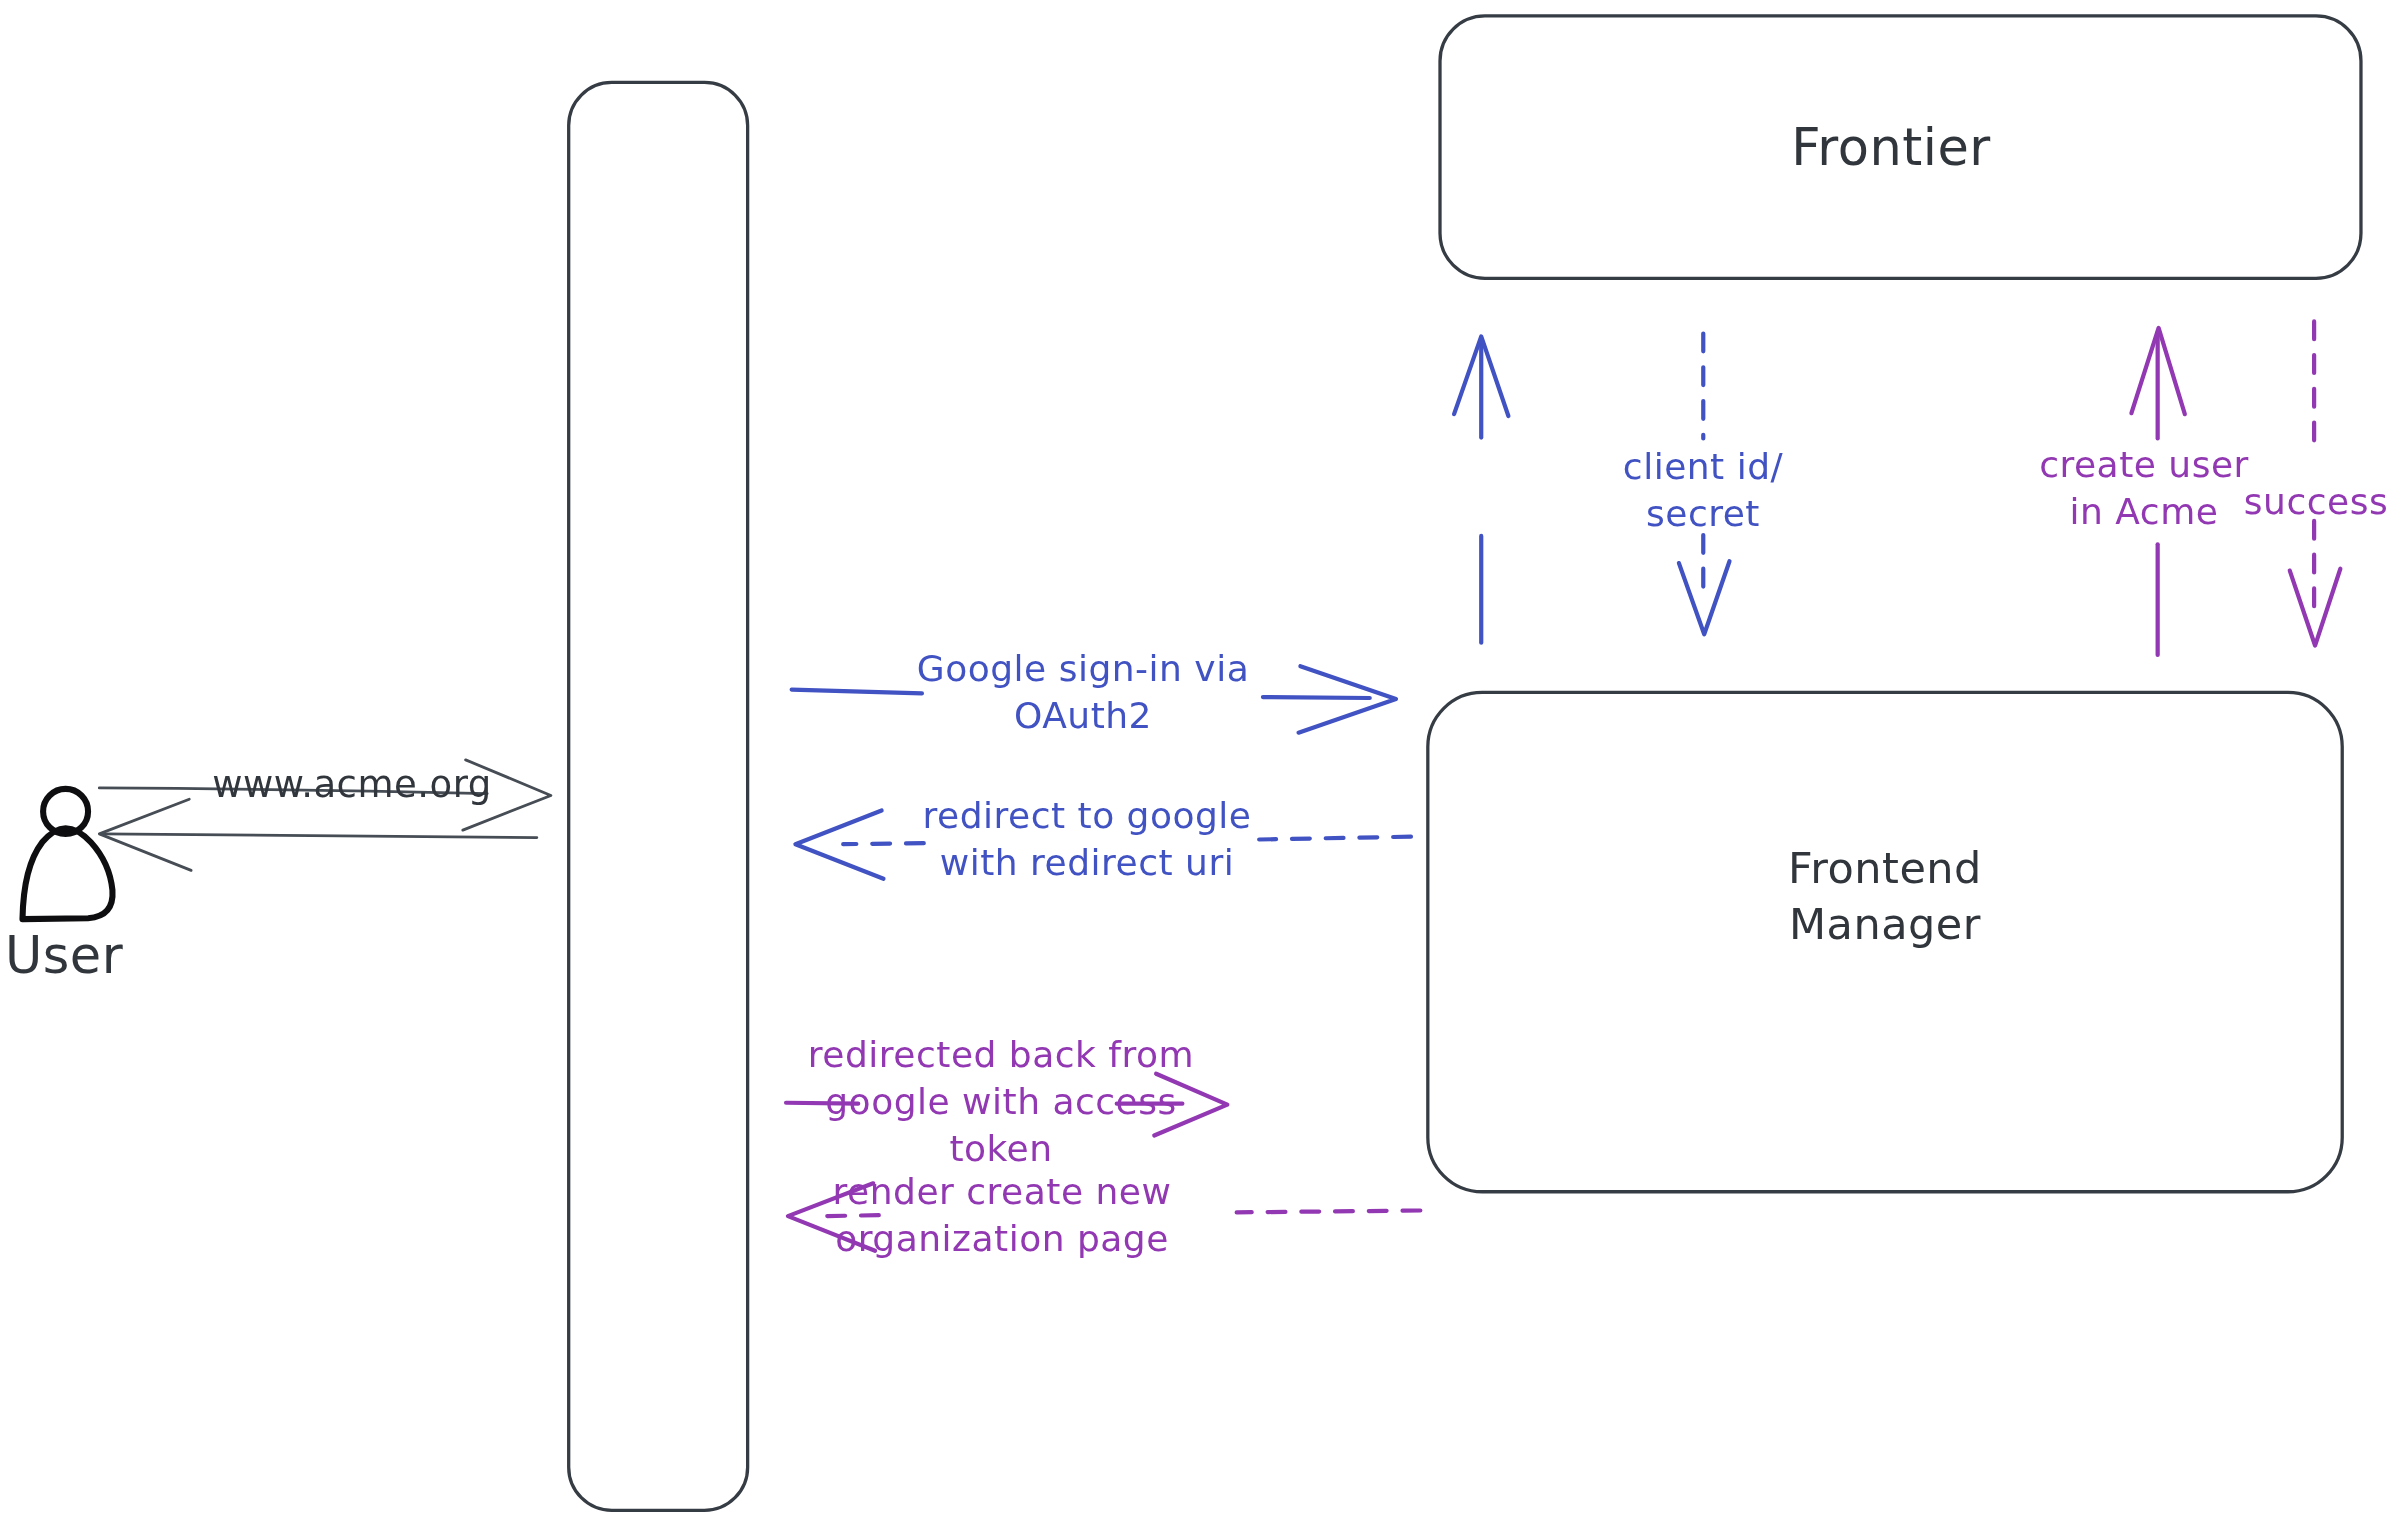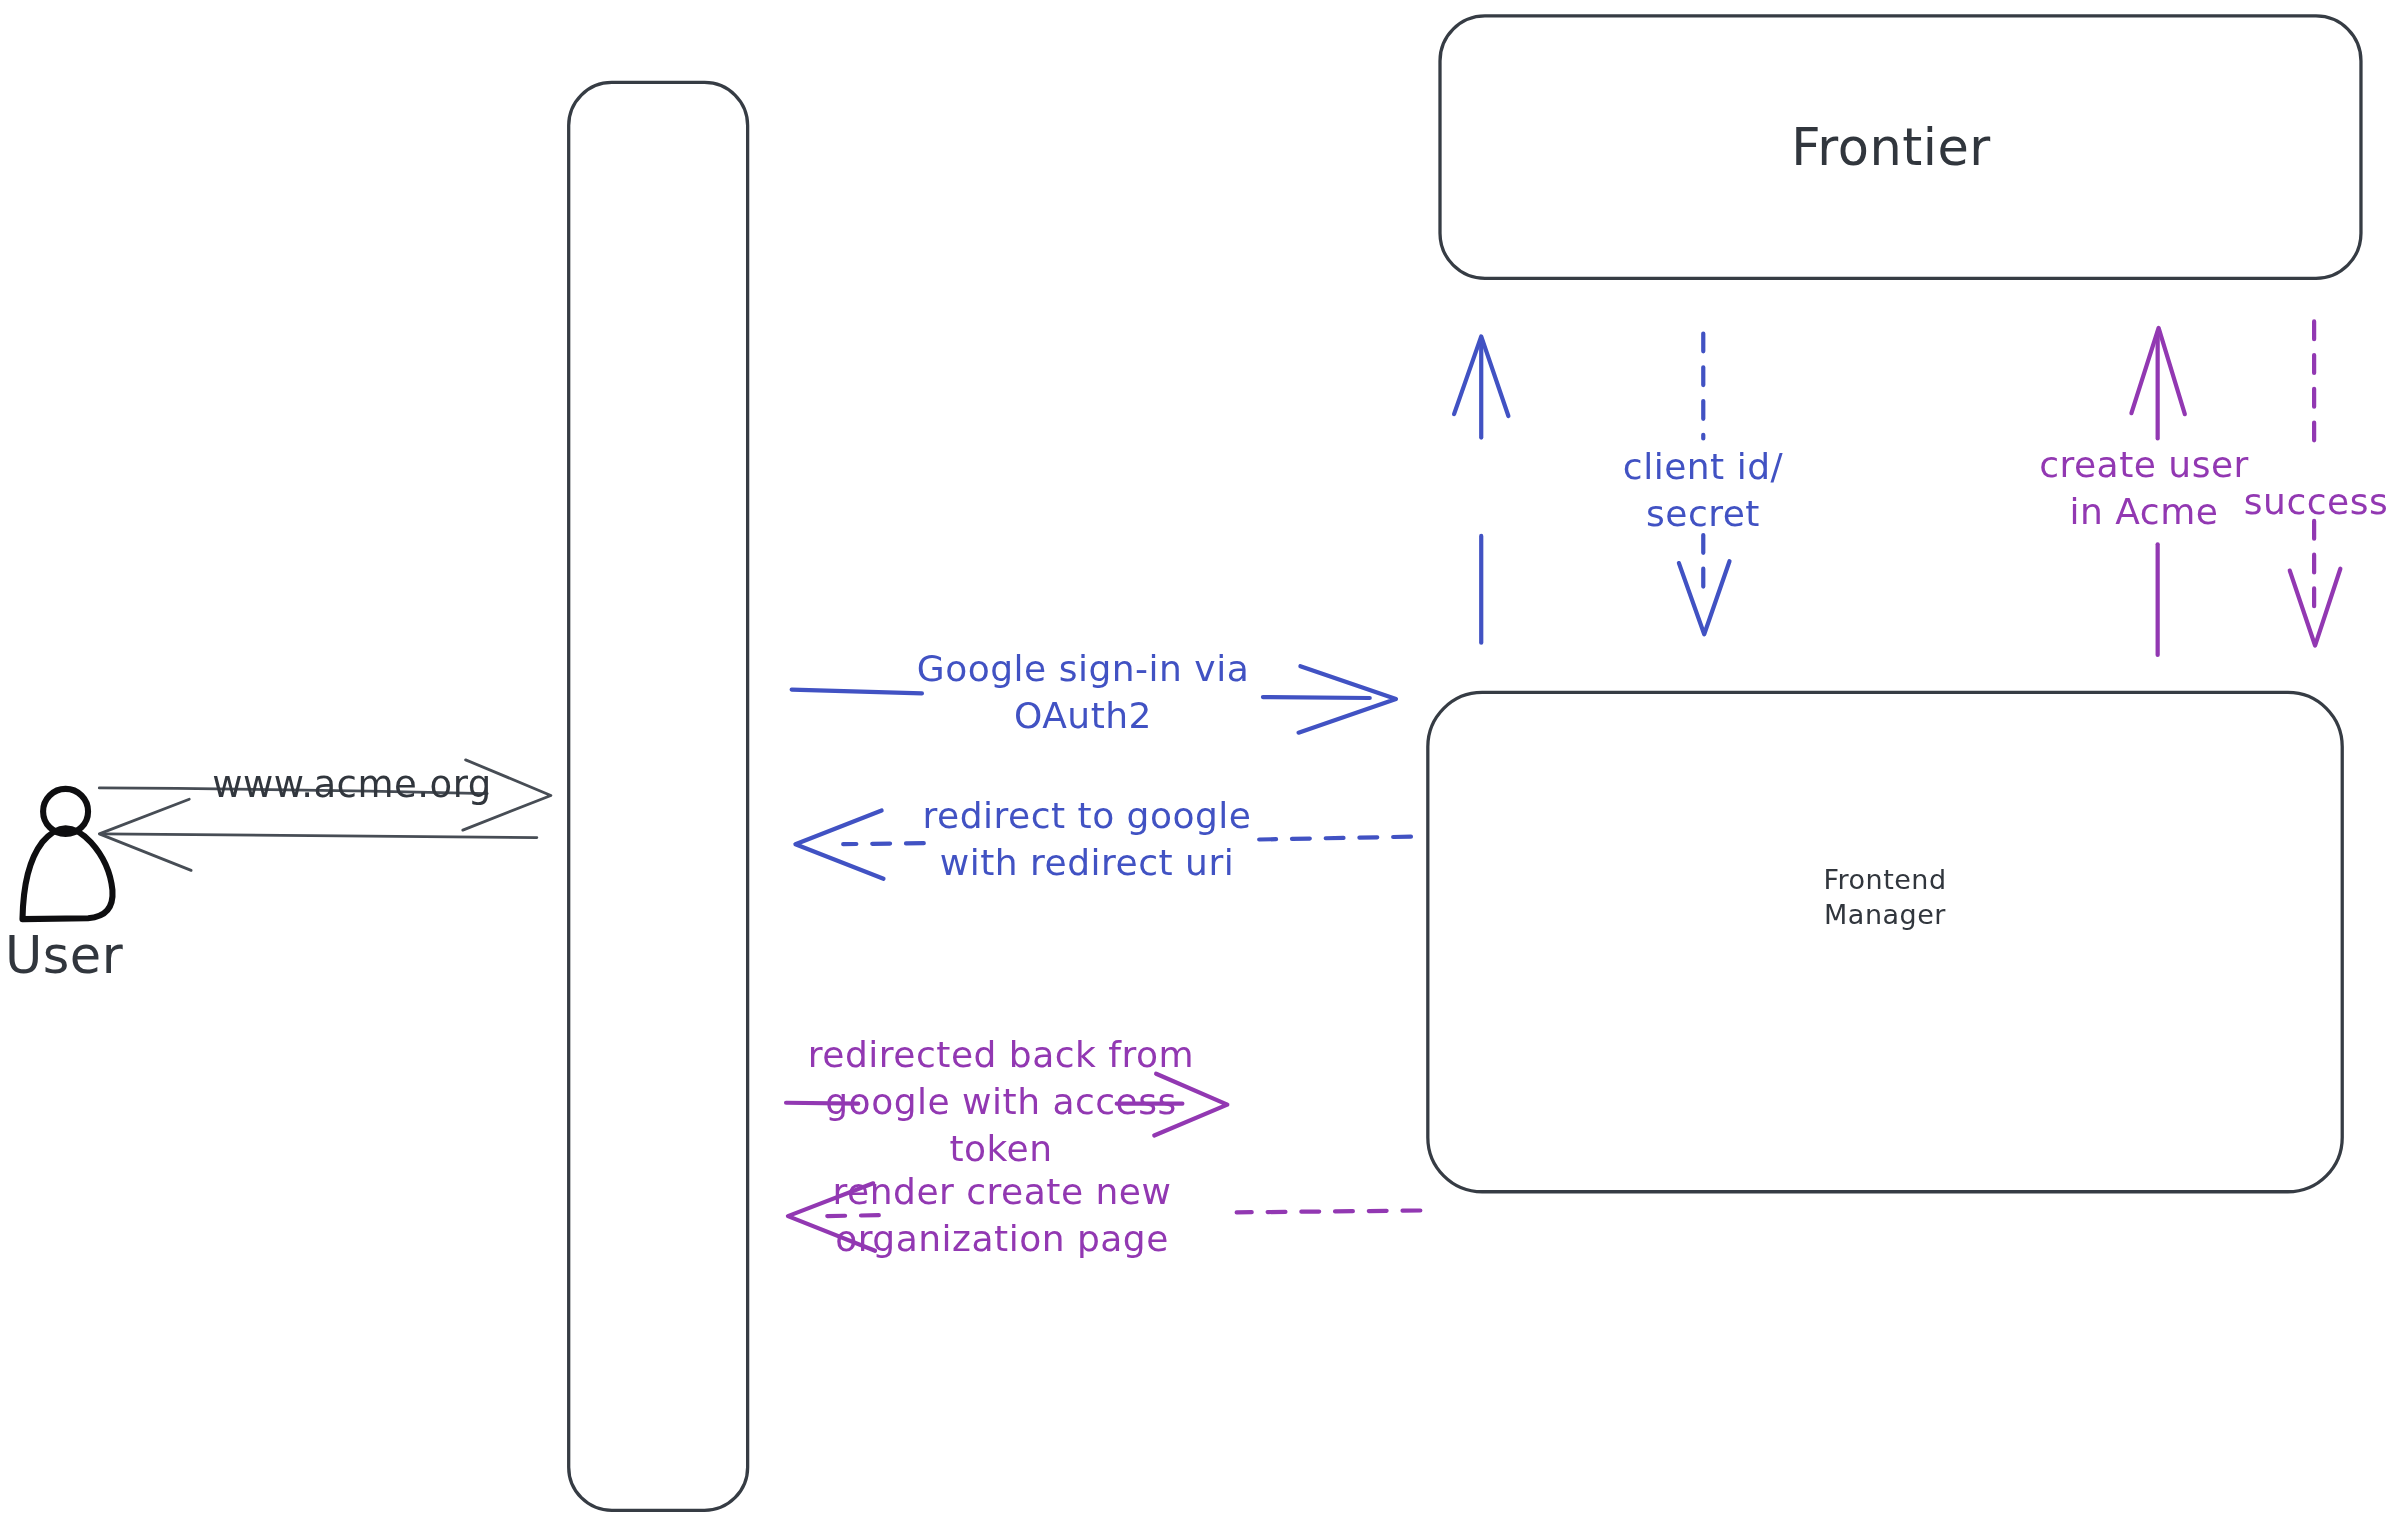--- a/index.html
+++ b/index.html
@@ -28,21 +28,21 @@
     text-align: center;
     line-height: 1.3;
     letter-spacing: 0.5px;
     pointer-events: none;
   }
   .ink    { color: var(--ink-text); }
   .blue   { color: var(--blue); }
   .purple { color: var(--purple); }
   .fs-38  { font-size: 36px; }
   .fs-40  { font-size: 37px; }
-  .fs-42  { font-size: 27px; }
+  .fs-42  { font-size: 43px; }
   .fs-44  { font-size: 51px; }
 
   
   .s      { fill: none; stroke-linecap: round; stroke-linejoin: round; }
   .box    { stroke: var(--ink-line); stroke-width: 3.5; fill: #ffffff; }
   .darkln { stroke: var(--arrow-dark); stroke-width: 3; }
   .bluln  { stroke: var(--blue); stroke-width: 4.5; }
   .purln  { stroke: var(--purple); stroke-width: 4.5; }
   .dash   { stroke-dasharray: 19 17; }
   .person { stroke: var(--person); stroke-width: 6.5; }

